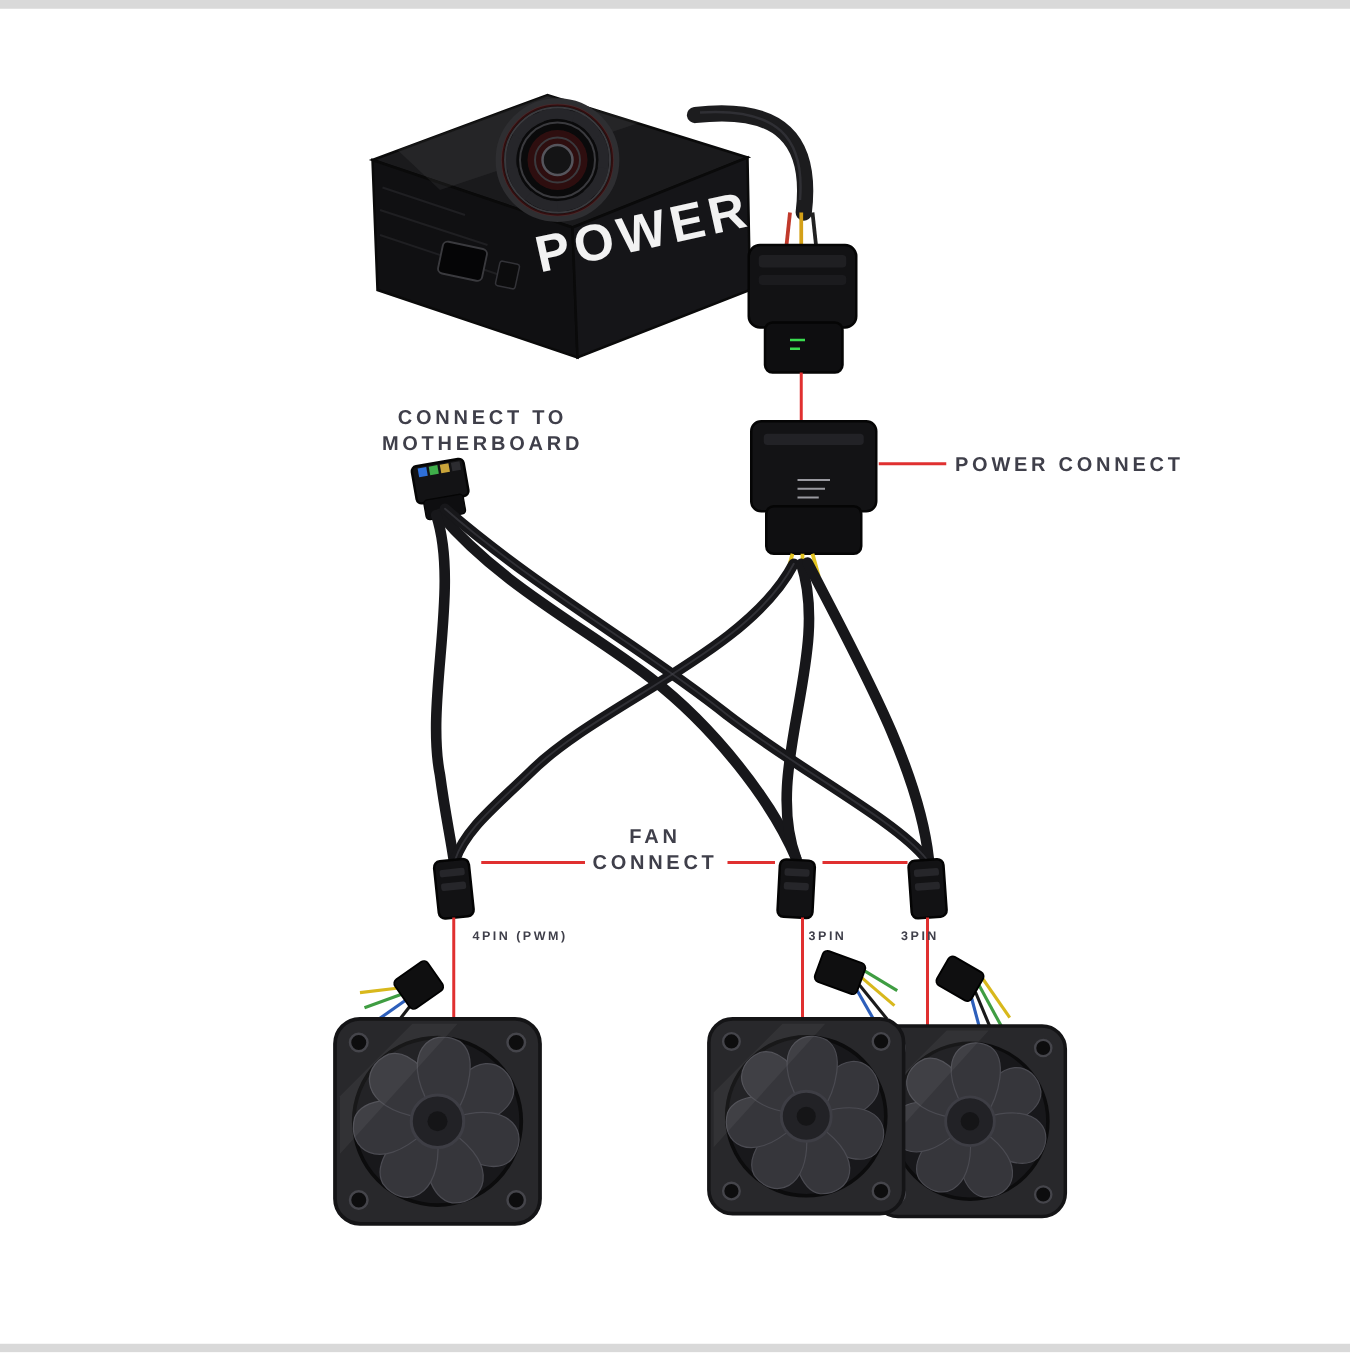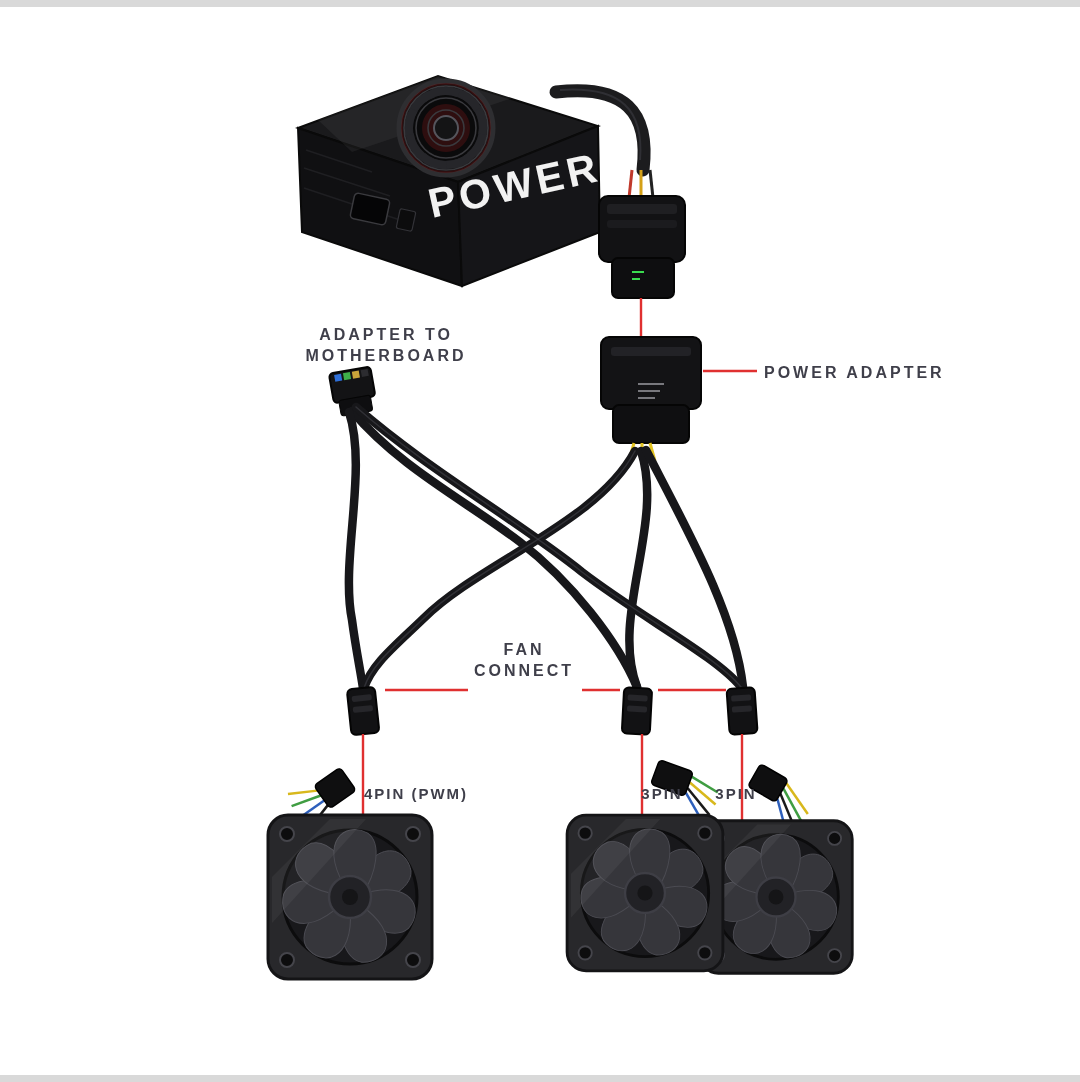--- a/index.html
+++ b/index.html
@@ -31,21 +31,21 @@
     transform:translateX(-50%);
     color:var(--text);
     font-weight:700;
     font-size:16px;
     letter-spacing:3px;
     line-height:21px;
     white-space:nowrap;
     text-align:center;
   }
   .lbl.left-align{transform:none;text-align:left;}
-  .lbl.pin{font-size:15px;letter-spacing:2px;margin-top:44px;}
+  .lbl.pin{font-size:10px;letter-spacing:2px;}
   .lbl span{display:block;}
 </style>
 </head>
 <body>
 
 <div class="canvas">
 
   <div class="edge-strip top"></div>
   <div class="edge-strip bottom"></div>
 
@@ -206,27 +206,27 @@
       <path d="M16,9 l30,30" stroke="#2d5fbb" stroke-width="2.5" fill="none"></path>
       <rect x="-16" y="-13" width="32" height="26" rx="4" fill="#0f0f10" stroke="#000000" stroke-width="1.5"></rect>
     </g>
 
     <use href="#fanSym" transform="translate(776,897) scale(0.93)"></use>
     <use href="#fanSym" transform="translate(645,893) scale(0.95)"></use>
     <use href="#fanSym" transform="translate(350,897)"></use>
   </svg>
 
   <div class="lbl" style="left:386px;top:324px;">
-    <span>ADAPTER TO</span>
+    <span>CONNECT TO</span>
     <span>MOTHERBOARD</span>
   </div>
 
-  <div class="lbl left-align" style="left:764px;top:362px;">POWER ADAPTER</div>
-
-  <div class="lbl" style="left:524px;top:639px;">
+  <div class="lbl left-align" style="left:764px;top:362px;">POWER CONNECT</div>
+
+  <div class="lbl" style="left:524px;top:659px;">
     <span>FAN</span>
     <span>CONNECT</span>
   </div>
 
   <div class="lbl pin" style="left:416px;top:739px;">4PIN (PWM)</div>
 
   <div class="lbl pin" style="left:662px;top:739px;">3PIN</div>
 
   <div class="lbl pin" style="left:736px;top:739px;">3PIN</div>
 

